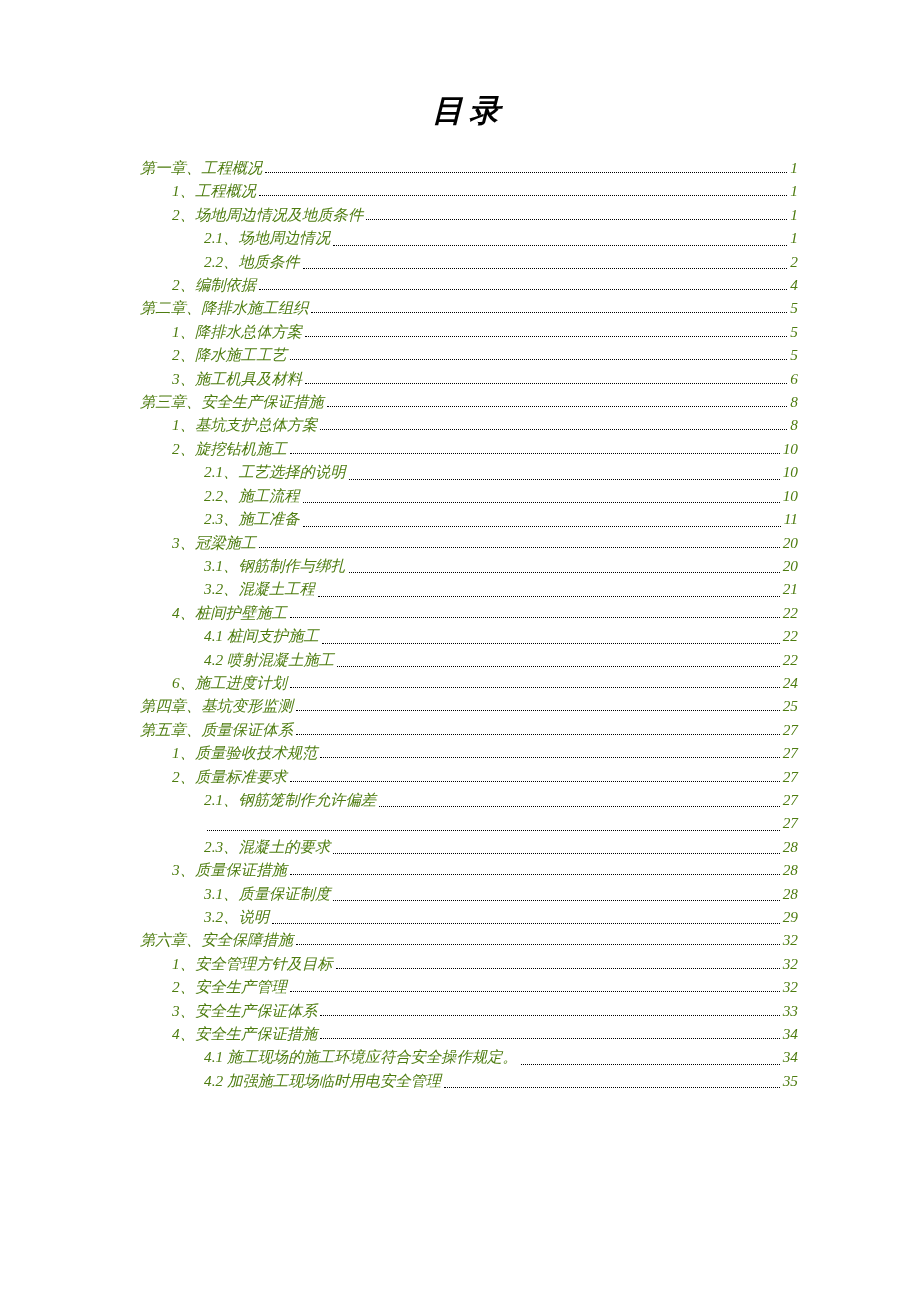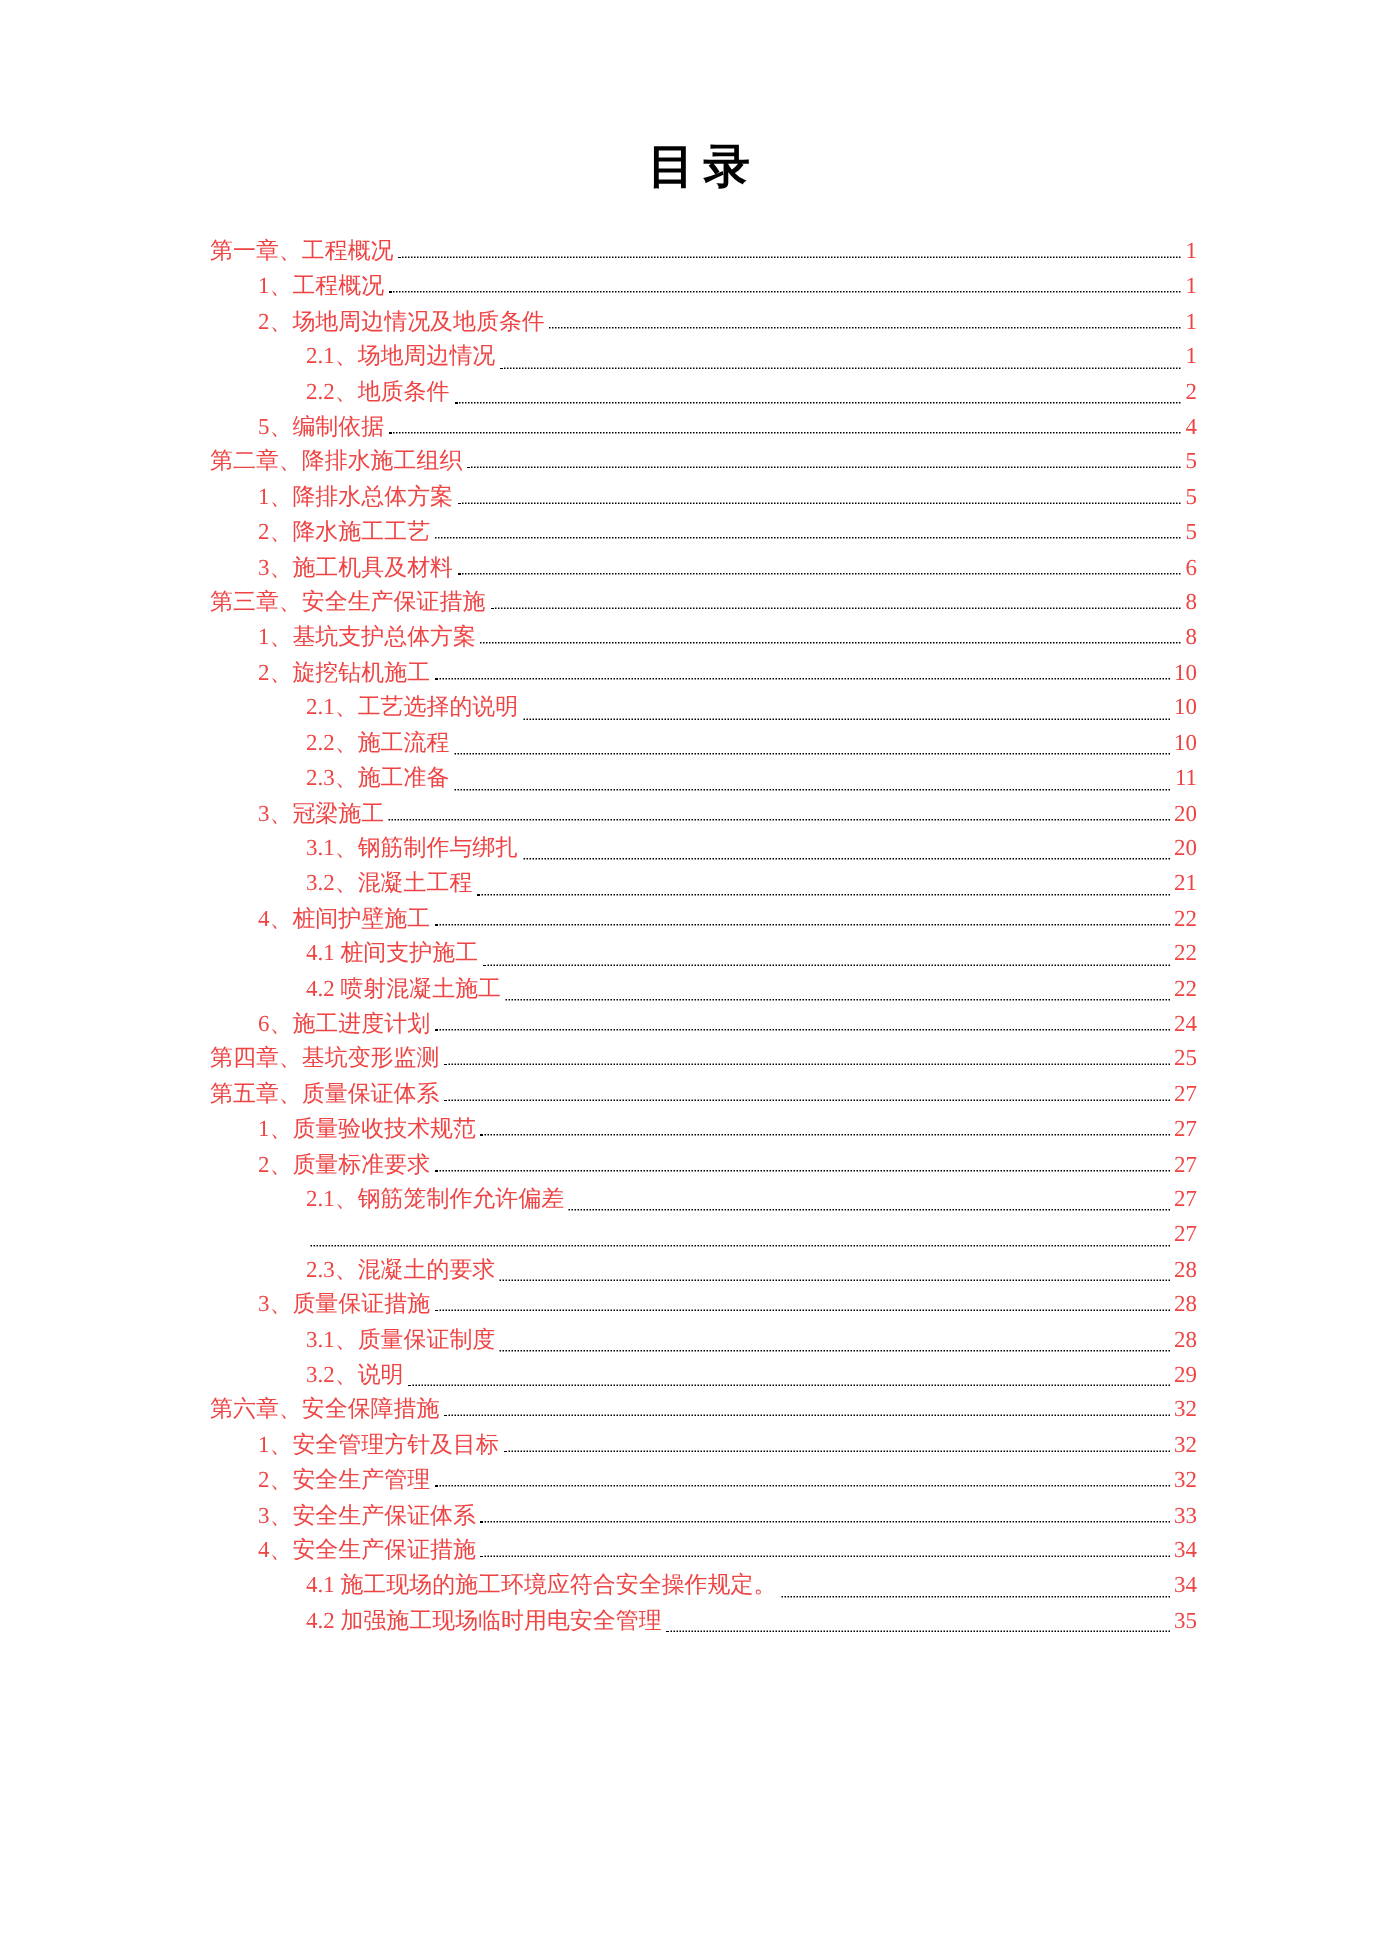--- a/index.html
+++ b/index.html
@@ -8,32 +8,33 @@
       margin: 0;
       padding: 0;
     }
     .page {
       width: 920px;
       min-height: 1302px;
       margin: 0 auto;
       padding: 90px 122px 0 140px;
       box-sizing: border-box;
       background: #fff;
+      font-style: italic;
     }
     h1.title {
       text-align: center;
       font-size: 31px;
       font-weight: bold;
       letter-spacing: 6px;
       margin: 0 0 24px 0;
       font-family: "SimSun", "宋体", serif;
     }
     .toc {
       font-size: 15.3px;
-      color: #ef4444;
+      color: #4d7c0f;
     }
     .toc-row {
       display: flex;
       align-items: baseline;
       line-height: 23.4px;
       white-space: nowrap;
     }
     .toc-label {
       flex: 0 0 auto;
     }
@@ -76,21 +77,21 @@
         <span class="toc-label">2.1、场地周边情况</span>
         <span class="toc-dots"></span>
         <span class="toc-page">1</span>
       </div>
       <div class="toc-row lvl-2">
         <span class="toc-label">2.2、地质条件</span>
         <span class="toc-dots"></span>
         <span class="toc-page">2</span>
       </div>
       <div class="toc-row lvl-1">
-        <span class="toc-label">5、编制依据</span>
+        <span class="toc-label">2、编制依据</span>
         <span class="toc-dots"></span>
         <span class="toc-page">4</span>
       </div>
       <div class="toc-row lvl-0">
         <span class="toc-label">第二章、降排水施工组织</span>
         <span class="toc-dots"></span>
         <span class="toc-page">5</span>
       </div>
       <div class="toc-row lvl-1">
         <span class="toc-label">1、降排水总体方案</span>

